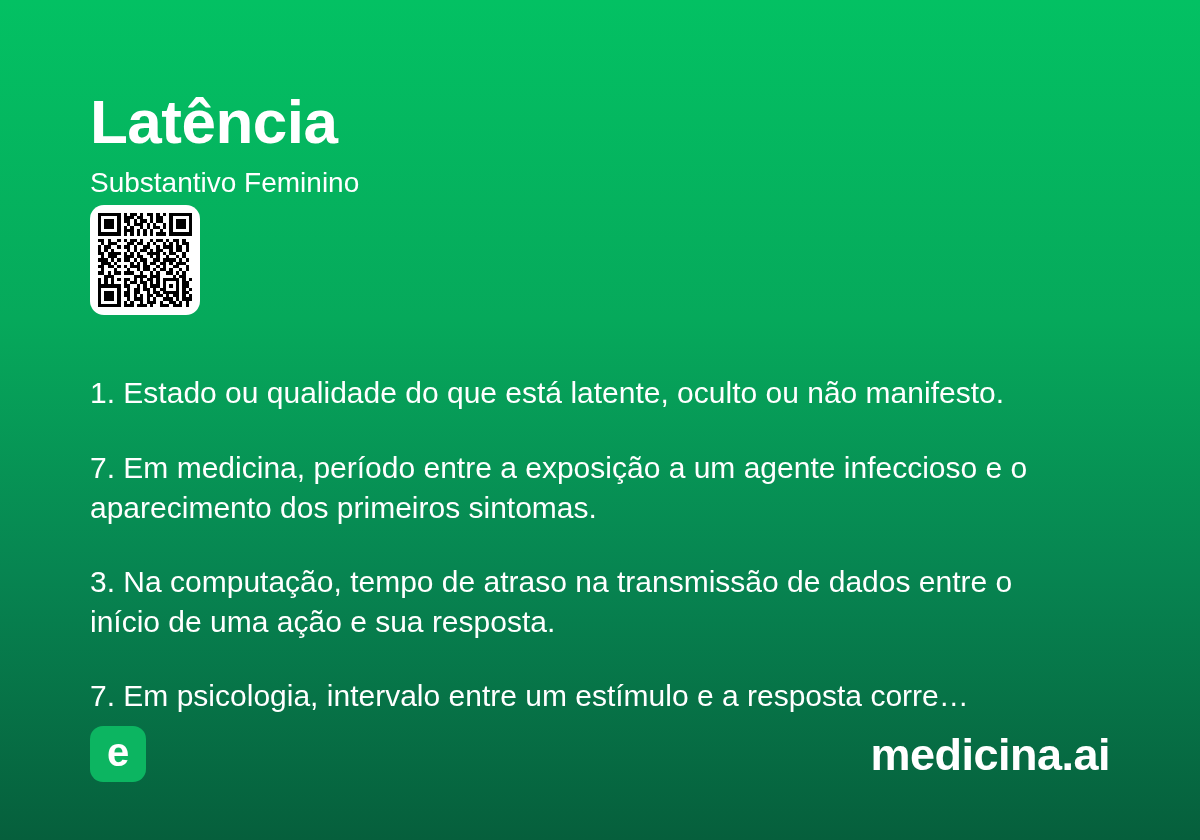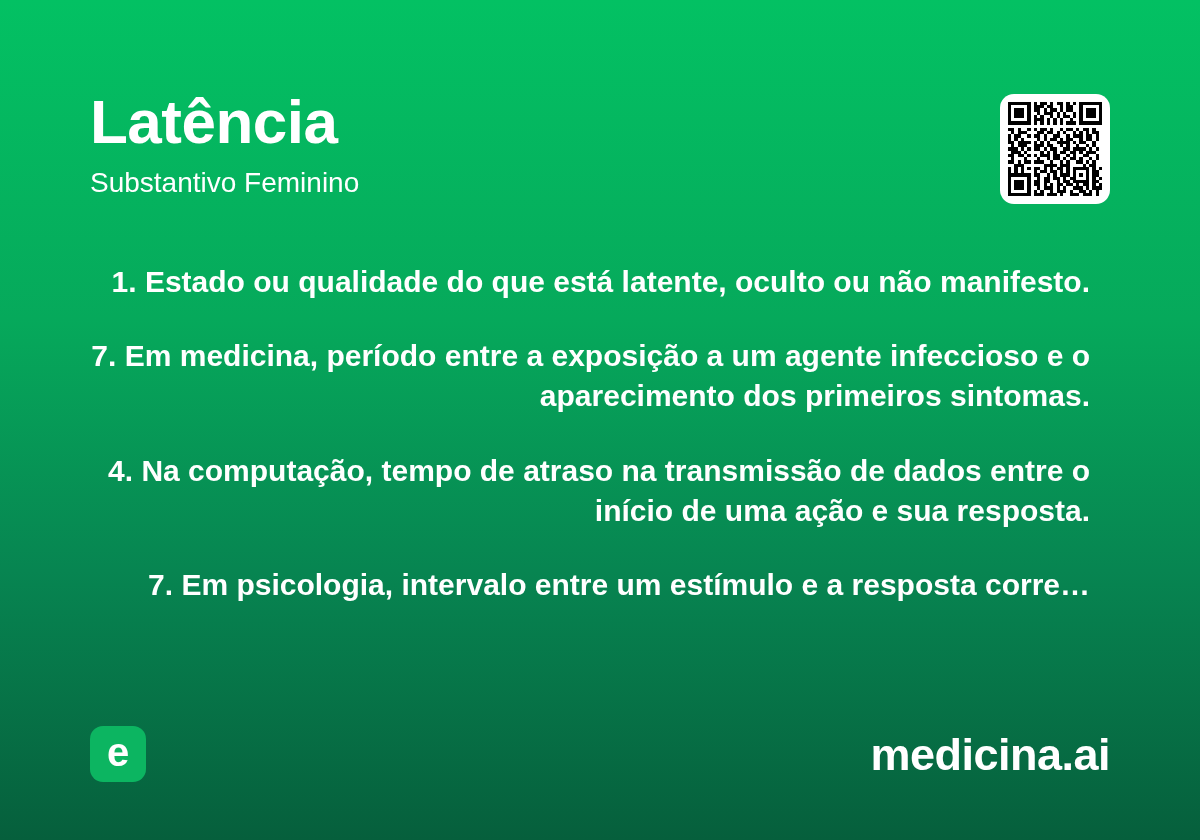--- a/index.html
+++ b/index.html
@@ -26,20 +26,21 @@
     width: 1200px;
     height: 840px;
     padding: 88px 90px 0 90px;
   }
 
   
   .header {
     display: flex;
     align-items: flex-start;
     justify-content: space-between;
+    flex-direction: column;
   }
 
   .headings { padding-top: 2px; }
 
   .word-title {
     font-size: 62px;
     font-weight: bold;
     line-height: 1.03;
     letter-spacing: -0.5px;
     color: #ffffff;
@@ -68,24 +69,23 @@
 
   
   .definitions {
     margin-top: 58px;
     max-width: 1000px;
   }
 
   .definition {
     font-size: 30px;
     line-height: 1.34;
-    font-weight: bold;
+    font-weight: normal;
     color: #ffffff;
     margin-bottom: 34px;
-    text-align: right;
   }
   .definition:last-child { margin-bottom: 0; }
 
   
   .footer {
     position: absolute;
     left: 90px;
     right: 90px;
     bottom: 55px;
     height: 62px;
@@ -378,21 +378,21 @@
           <rect x="20" y="28" width="2" height="1"></rect>
             <rect x="24" y="28" width="2" height="1"></rect>
         </g>
       </svg>
     </div>
   </div>
 
   <div class="definitions">
     <p class="definition">1. Estado ou qualidade do que está latente, oculto ou não manifesto.</p>
     <p class="definition">7. Em medicina, período entre a exposição a um agente infeccioso e o aparecimento dos primeiros sintomas.</p>
-    <p class="definition">4. Na computação, tempo de atraso na transmissão de dados entre o início de uma ação e sua resposta.</p>
+    <p class="definition">3. Na computação, tempo de atraso na transmissão de dados entre o início de uma ação e sua resposta.</p>
     <p class="definition">7. Em psicologia, intervalo entre um estímulo e a resposta corre…</p>
   </div>
 
   <div class="footer">
     <div class="logo-mark">e</div>
     <div class="brand-name">medicina.ai</div>
   </div>
 
 </div>
 

